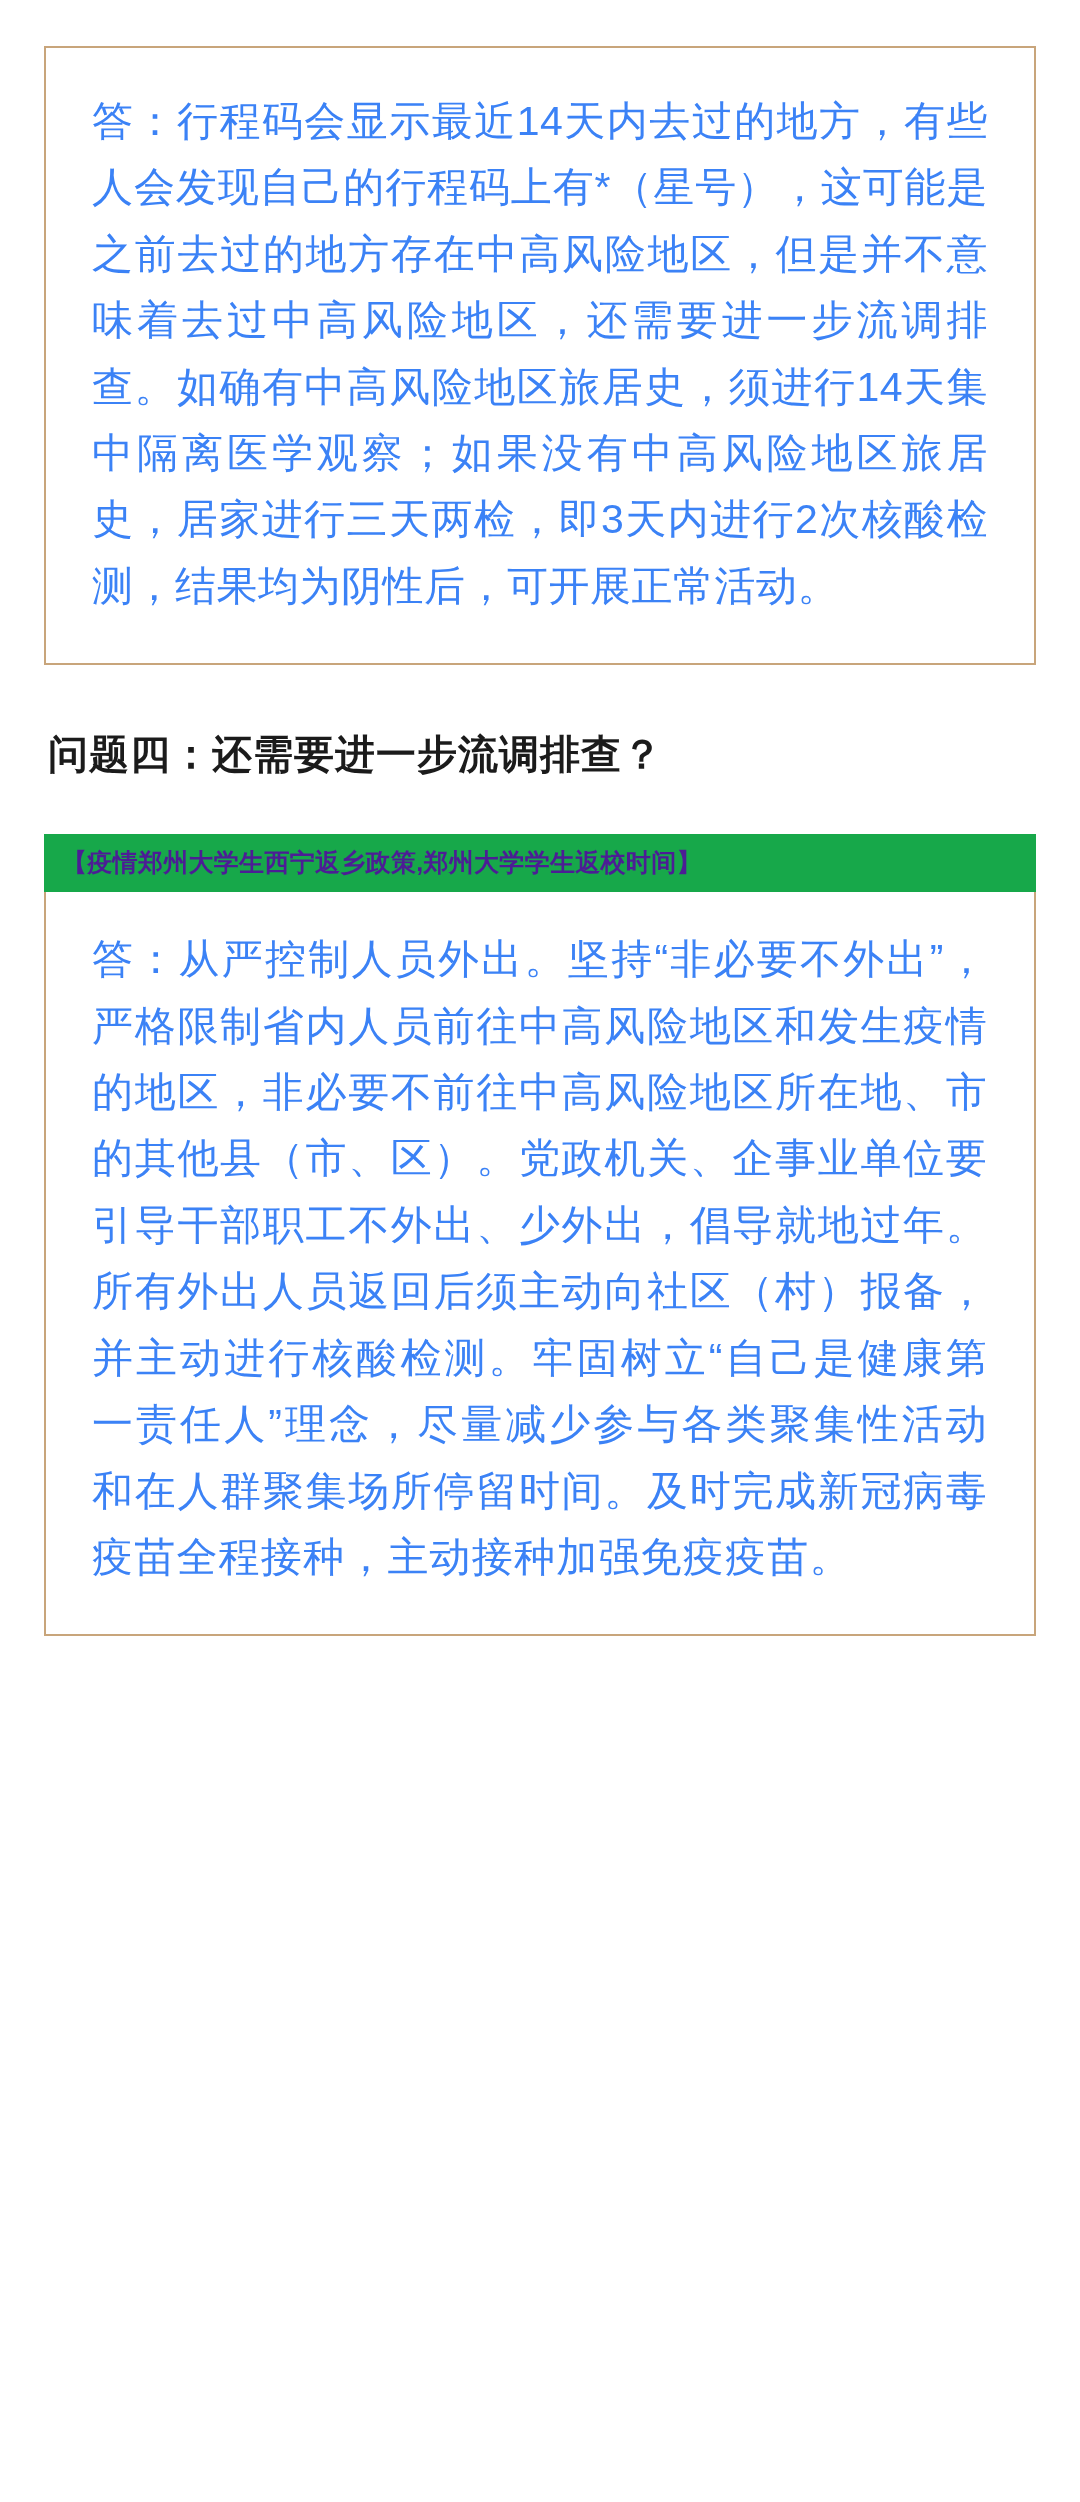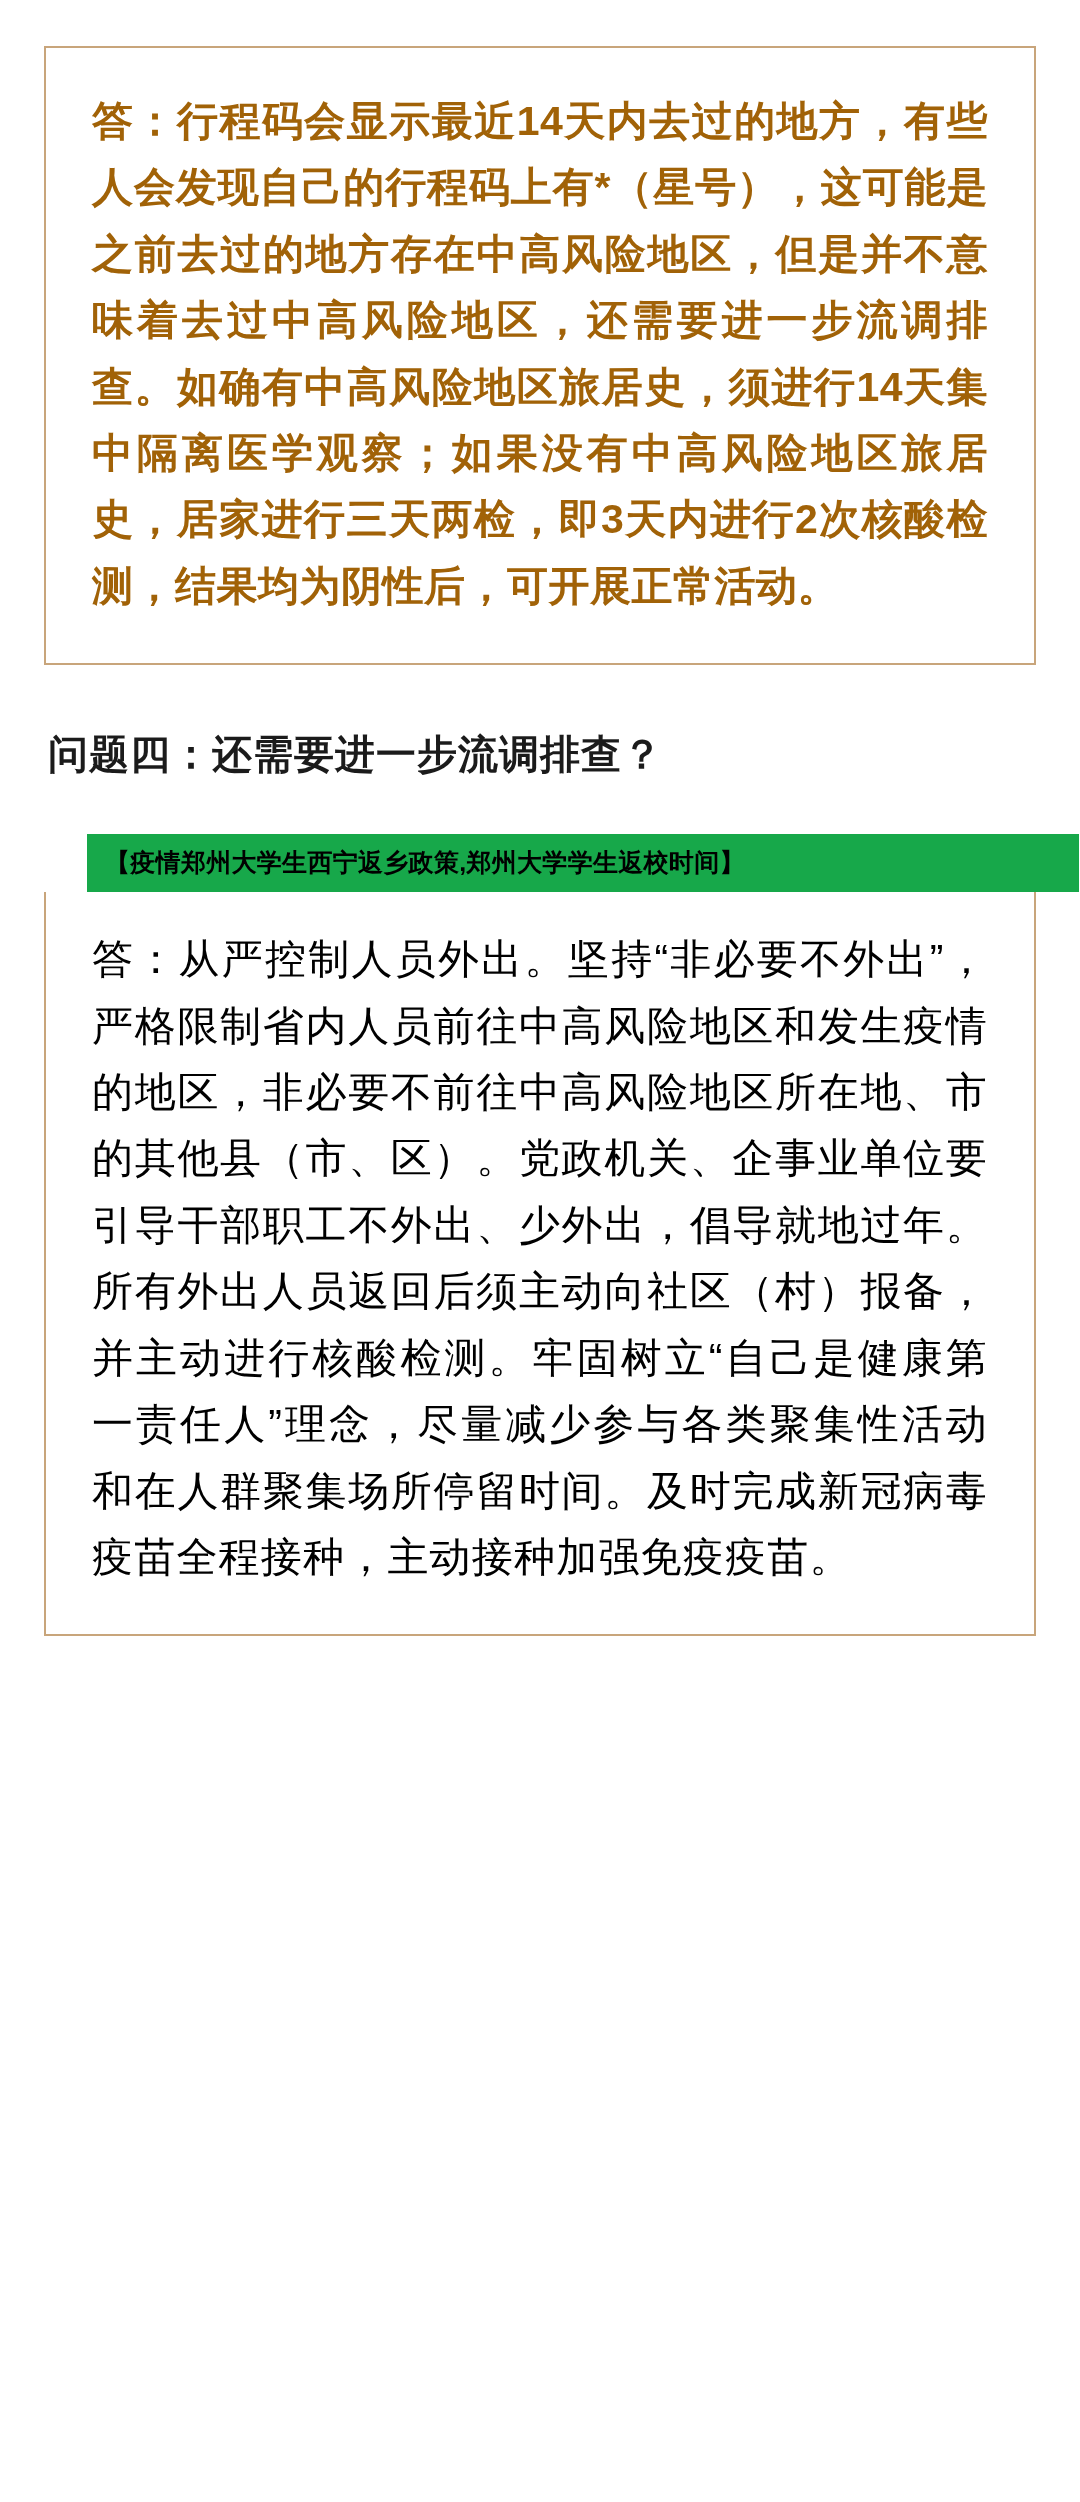--- a/index.html
+++ b/index.html
@@ -33,56 +33,55 @@
   }
   .answer-card.second {
     margin-top: 0;
     border-top: none;
     padding-top: 34px;
   }
   .answer-text {
     font-size: 41px;
     line-height: 1.62;
     letter-spacing: 0.5px;
-    font-weight: 700;
-    color: #a16207;
+    font-weight: 400;
+    color: #3b82f6;
     text-align: justify;
     text-justify: inter-ideograph;
     margin: 0;
   }
   .answer-text.light {
     font-weight: 400;
-    color: #000000;
+    color: #3b82f6;
     letter-spacing: 1.2px;
   }
 
   
   .question-heading {
     font-size: 40px;
     font-weight: 700;
     color: #1b1b1b;
     letter-spacing: 1px;
     margin: 0;
     padding: 62px 4px 52px 4px;
   }
 
   
   .green-banner {
     box-sizing: border-box;
     width: 100%;
     background: #17a84a;
-    color: #000000;
+    color: #4c1d95;
     font-size: 25px;
     font-weight: 700;
     letter-spacing: 0.3px;
     padding: 12px 18px 13px 18px;
     white-space: nowrap;
     overflow: hidden;
     text-overflow: ellipsis;
-    margin-left: 43px;
   }
 </style>
 </head>
 <body>
 
 <div class="page">
 
   <div class="answer-card">
     <p class="answer-text">答：行程码会显示最近14天内去过的地方，有些人会发现自己的行程码上有*（星号），这可能是之前去过的地方存在中高风险地区，但是并不意味着去过中高风险地区，还需要进一步流调排查。如确有中高风险地区旅居史，须进行14天集中隔离医学观察；如果没有中高风险地区旅居史，居家进行三天两检，即3天内进行2次核酸检测，结果均为阴性后，可开展正常活动。</p>
   </div>

